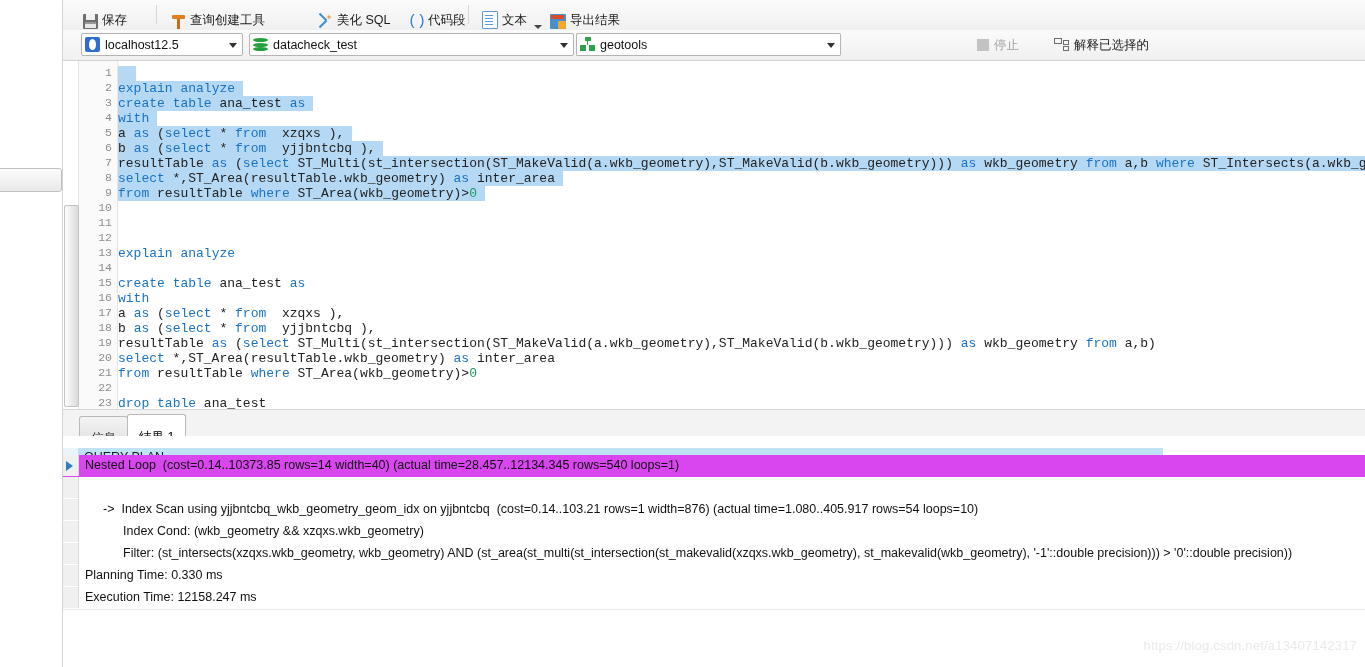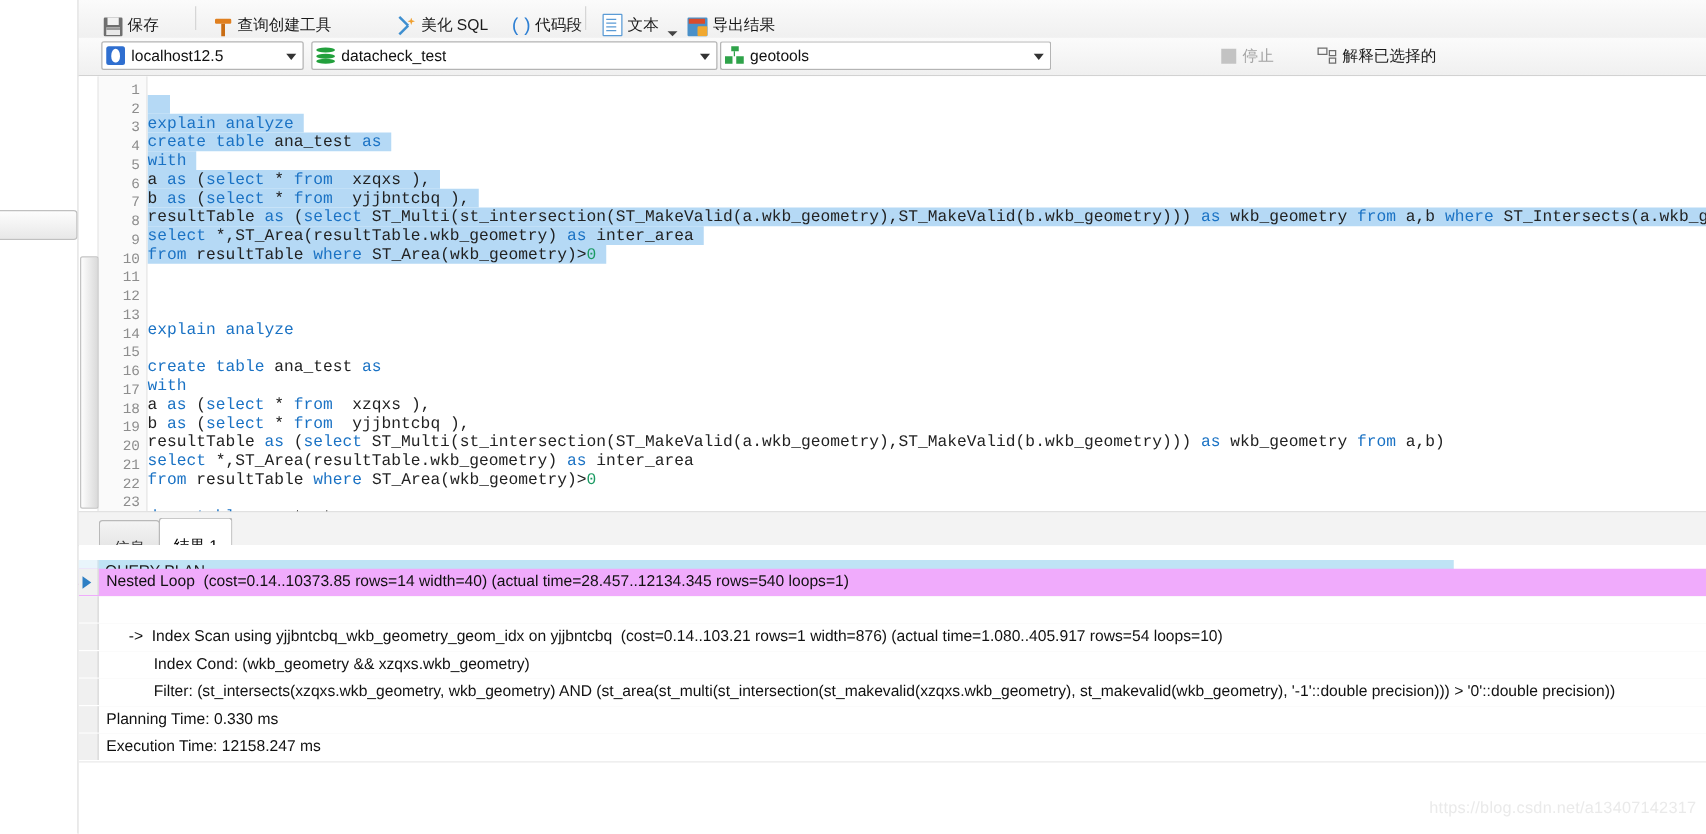--- a/index.html
+++ b/index.html
@@ -94,21 +94,21 @@
     border-bottom:1px solid #d8d8d8;overflow:hidden;}
   .ed-scroll{position:absolute;left:0;top:0;width:15px;height:348px;background:#ffffff;
     border-right:1px solid #e2e2e2;}
   .ed-thumb{position:absolute;left:1px;top:144px;width:13px;height:200px;
     background:linear-gradient(to right,#fdfdfd,#dadada);border:1px solid #c3c3c3;border-radius:2px;}
   .gutter{position:absolute;left:16px;top:0;width:38px;height:348px;background:#fafafa;
     border-right:1px solid #e6e6e6;}
   .gnum{position:absolute;right:5px;width:32px;text-align:right;font-size:11.5px;color:#8d8d8d;
     font-family:"Liberation Mono","DejaVu Sans Mono",monospace;}
   .code{position:absolute;left:55px;top:0;width:1247px;height:348px;overflow:hidden;
-    font-family:"Liberation Mono","DejaVu Sans Mono",monospace;font-size:13px;white-space:pre;margin-top:10px;}
+    font-family:"Liberation Mono","DejaVu Sans Mono",monospace;font-size:13px;white-space:pre;}
   .cline{position:absolute;left:0;height:15px;line-height:15px;white-space:pre;}
   .cline.sel{background:#b5d9f5;}
   .kw{color:#1a72c4;}
   .pl{color:#222222;}
   .num{color:#1a9a62;}
 
   
   .rtabs{position:absolute;left:0;top:410px;width:1302px;height:26px;background:#f3f3f3;
     border-bottom:1px solid #b9b9b9;}
   .rtab{position:absolute;top:4px;height:22px;line-height:21px;padding:12px 11px;font-size:12.5px;
@@ -118,21 +118,21 @@
 
   
   .grid{position:absolute;left:0;top:436px;width:1302px;height:231px;background:#ffffff;overflow:hidden;}
   .ghead{position:absolute;left:0;top:12px;width:1100px;height:19px;background:#bfe3f5;
     border-bottom:1px solid #be185d;}
   .ghead-rownum{position:absolute;left:0;top:0;width:15px;height:19px;background:#e9f5fb;
     border-right:1px solid #c9dde7;}
   .ghead-txt{position:absolute;left:21px;top:2px;font-size:12.5px;color:#1a1a1a;}
   .grow{position:absolute;left:0;width:1302px;height:22px;border-bottom:1px solid #eaeaea;
     background:#ffffff;}
-  .grow.alt{background:#f0abfc;}
+  .grow.alt{background:#d946ef;}
   .grow-num{position:absolute;left:0;top:0;width:15px;height:21px;background:#f0f0f0;
     border-right:1px solid #d8d8d8;}
   .gcell{position:absolute;top:3px;font-size:12.5px;color:#111;white-space:pre;}
   .tri-sel{position:absolute;left:3px;top:6px;width:0;height:0;
     border-top:5px solid transparent;border-bottom:5px solid transparent;border-left:7px solid #2e7fc4;}
 
   .watermark{position:absolute;right:8px;bottom:14px;font-size:13px;color:#eaeaea;letter-spacing:.2px;}
 </style>
 </head>
 <body>

